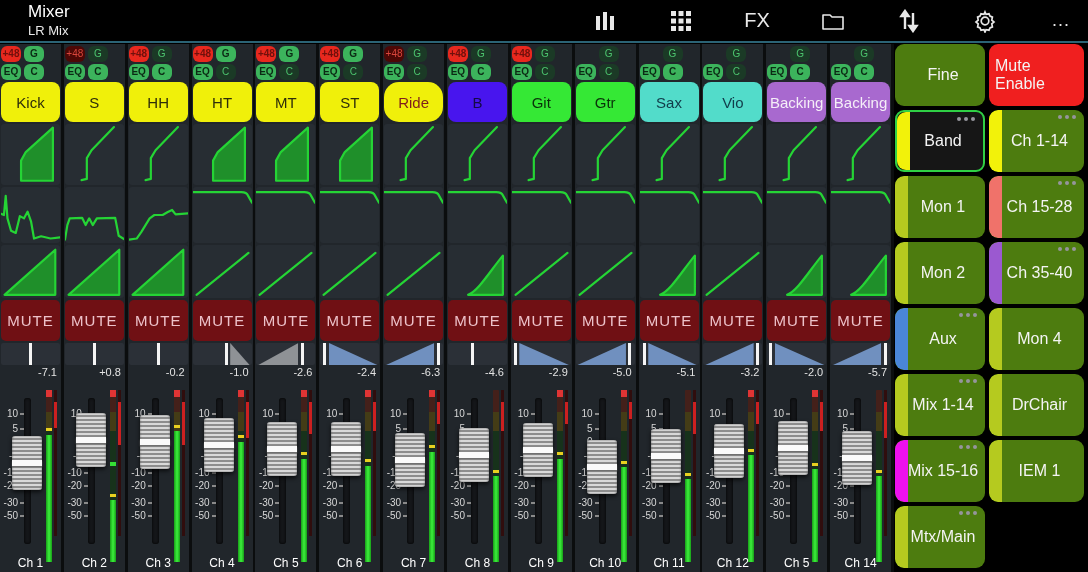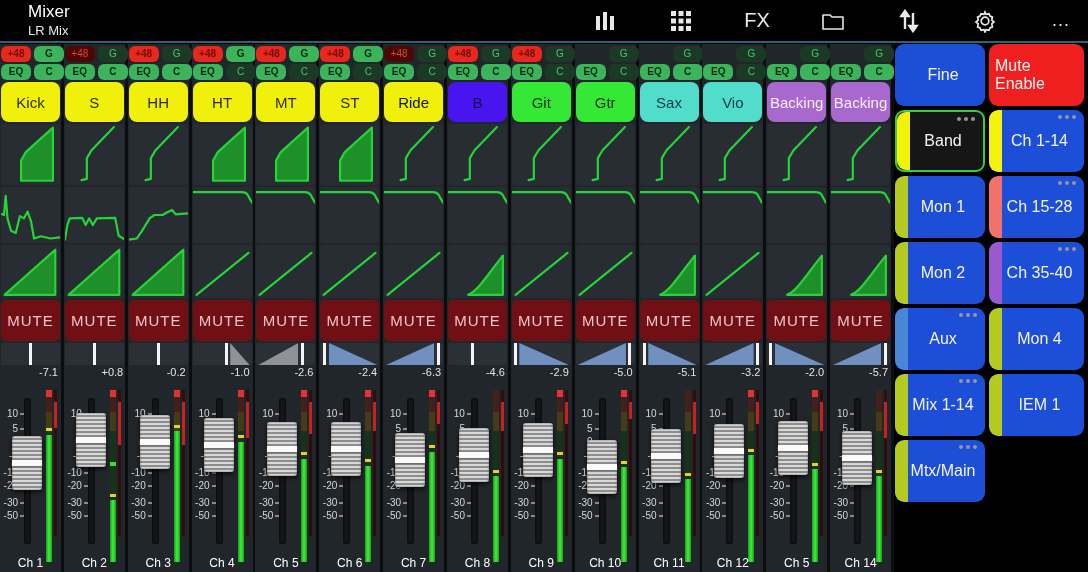--- a/index.html
+++ b/index.html
@@ -11,36 +11,36 @@
   #header .title{position:absolute;left:28px;top:2px;font-size:17px;color:#fff;}
   #header .subtitle{position:absolute;left:28px;top:23px;font-size:13px;color:#e8e8e8;}
   #header .icons{position:absolute;right:14px;top:0;height:41px;display:flex;align-items:center;gap:50px;}
   #header .icons .ic{width:26px;height:26px;display:flex;align-items:center;justify-content:center;color:#e8e8e8;font-size:19px;}
   #header .icons svg{display:block;}
   #hdr-sep{position:absolute;left:0;top:41px;width:1088px;height:2px;background:#2b6375;}
   
   #mixer{position:absolute;left:0;top:44px;width:894px;height:528px;background:#0b0d0e;}
   .strip{position:absolute;top:0;width:61px;height:528px;background:#21262b;}
   .cell{position:absolute;left:1px;width:59px;background:#272d33;border-radius:3px;overflow:hidden;}
-  .brow{position:absolute;left:1px;width:63px;height:16px;display:flex;gap:3px;}
+  .brow{position:absolute;left:1px;width:43px;height:16px;display:flex;gap:3px;}
   .pill{flex:1;border-radius:6px;font-size:10px;display:flex;align-items:center;justify-content:center;line-height:1;}
   .b-red-on{background:#e8281e;color:#70100c;font-weight:bold;}
   .b-red-dim{background:#4d0806;color:#d8463c;}
   .b-grn-on{background:#3cb45c;color:#0b2a14;font-weight:bold;}
   .b-grn-dim{background:#1b3a26;color:#4cc46e;}
   .b-off{visibility:hidden;}
   .nameBtn{position:absolute;left:1px;top:38px;width:59px;height:40px;border-radius:8px;
            display:flex;align-items:center;justify-content:center;font-size:15px;}
   .curve svg{width:100%;height:100%;display:block;}
   .muteBtn{position:absolute;left:1px;top:256px;width:59px;height:41px;background:#701014;border-radius:5px;
            display:flex;align-items:center;justify-content:center;color:#edc2ca;font-size:15px;letter-spacing:1px;}
   .pan{position:absolute;left:1px;top:299px;width:59px;height:22px;background:#2b3037;border-radius:2px;overflow:hidden;}
   .pan .marker{position:absolute;top:0;bottom:0;width:3px;background:#f5f5f5;}
   .pan .tri{position:absolute;top:0;bottom:0;}
-  .val{position:absolute;left:0;top:322px;width:57px;height:16px;text-align:center;font-size:11px;color:#e3e3e3;padding-left:20px;}
+  .val{position:absolute;left:0;top:322px;width:57px;height:16px;text-align:right;font-size:11px;color:#e3e3e3;}
   .fader{position:absolute;left:0;top:342px;width:61px;height:170px;}
   .fader .sc{position:absolute;left:0;width:18px;text-align:right;font-size:10px;color:#d8d8d8;line-height:1;}
   .fader .scdash{position:absolute;left:20px;width:5px;height:2px;background:#8a8a8a;}
   .fader .track{position:absolute;left:24px;top:12px;width:7px;height:146px;background:#141619;border-radius:3px;box-shadow:inset 0 0 3px #000;}
   .fader .knob{position:absolute;left:12px;width:30px;height:54px;border-radius:3px;
      background:repeating-linear-gradient(180deg,#d9d9d9 0 2px,#8d8d8d 2px 4px);
      box-shadow:0 2px 4px rgba(0,0,0,.7), inset 0 0 2px #555;}
   .fader .knob .mid{position:absolute;left:0;right:0;top:50%;margin-top:-3px;height:6px;background:#fafafa;box-shadow:0 1px 2px #666;}
   .meter{position:absolute;top:346px;height:172px;}
   .meter .main{position:absolute;left:0;top:0;bottom:0;width:6px;border-radius:1px;
@@ -48,21 +48,21 @@
   .meter .fill{position:absolute;left:0;right:0;bottom:0;background:linear-gradient(90deg,#17a017,#3df03d,#17a017);}
   .meter .clip{position:absolute;left:0;right:0;top:0;height:7px;background:#e03434;}
   .meter .peak{position:absolute;left:0;right:0;height:4px;background:#35e035;}
   .meter .ytick{position:absolute;left:0;right:0;height:3px;background:#e8d020;}
   .meter .gr{position:absolute;left:8px;top:0;bottom:26px;width:3px;background:#300d0d;}
   .meter .grfill{position:absolute;left:0;right:0;top:8%;background:#cc2020;}
   .chlabel{position:absolute;left:0;top:512px;width:61px;height:16px;text-align:center;font-size:12px;color:#fff;}
   
   #sidebar{position:absolute;left:895px;top:44px;width:193px;display:grid;
            grid-template-columns:90px 95px;grid-auto-rows:62px;gap:4px;}
-  .sbtn{position:relative;border-radius:9px;background:#1d4ed8;display:flex;align-items:center;justify-content:center;
+  .sbtn{position:relative;border-radius:9px;background:#4d7c0f;display:flex;align-items:center;justify-content:center;
         font-size:16px;color:#f4f4f4;overflow:hidden;box-sizing:border-box;}
   .sbtn .stripe{position:absolute;left:0;top:0;bottom:0;width:13px;border-radius:9px 0 0 9px;}
   .sbtn .lbl{position:relative;padding-left:6px;}
   .sbtn.red{background:#f01f1f;}
   .sbtn.selected{background:#161616;border:2px solid #2fd045;}
   .sbtn .dots{position:absolute;top:5px;right:8px;display:flex;gap:3px;}
   .sbtn .dots i{width:4px;height:4px;border-radius:50%;background:#95959c;display:block;}
 </style>
 </head>
 <body>
@@ -512,21 +512,21 @@
     </div>
     <div class="strip" style="left: 383.1px;">
       <div class="brow" style="top: 2px;">
         <div class="pill b-red-dim">+48</div>
         <div class="pill b-grn-dim">G</div>
       </div>
       <div class="brow" style="top: 20px;">
         <div class="pill b-grn-on">EQ</div>
         <div class="pill b-grn-dim">C</div>
       </div>
-      <div class="nameBtn" style="background: rgb(240, 240, 10); color: #0f172a;">Ride</div>
+      <div class="nameBtn" style="background: rgb(240, 240, 10); color: #7f1d1d; border-radius: 15px;">Ride</div>
       <div class="cell curve" style="top: 80px; height: 61px;">
         <svg viewBox="0 0 100 100" preserveAspectRatio="none">
           <path d="M28 92 L37 90 L37 56 L45 43 L83 5" fill="none" stroke="#25d435" stroke-width="2.2" vector-effect="non-scaling-stroke" stroke-linejoin="round" stroke-linecap="round"></path>
         </svg>
       </div>
       <div class="cell curve" style="top: 143px; height: 56px;">
         <svg viewBox="0 0 100 100" preserveAspectRatio="none">
           <path d="M0 9 L82 9 Q91 9 93 15 L100 28" fill="none" stroke="#25d435" stroke-width="2.2" vector-effect="non-scaling-stroke" stroke-linejoin="round" stroke-linecap="round"></path>
         </svg>
       </div>
@@ -1095,20 +1095,33 @@
       <div class="stripe" style="background: rgb(181, 202, 31);"></div>
       <div class="lbl">Mix 1-14</div>
       <div class="dots">
         <i></i>
         <i></i>
         <i></i>
       </div>
     </div>
     <div class="sbtn">
       <div class="stripe" style="background: rgb(181, 202, 31);"></div>
+      <div class="lbl">DrChair</div>
+    </div>
+    <div class="sbtn">
+      <div class="stripe" style="background: rgb(238, 16, 238);"></div>
+      <div class="lbl">Mix 15-16</div>
+      <div class="dots">
+        <i></i>
+        <i></i>
+        <i></i>
+      </div>
+    </div>
+    <div class="sbtn">
+      <div class="stripe" style="background: rgb(181, 202, 31);"></div>
       <div class="lbl">IEM 1</div>
     </div>
     <div class="sbtn">
       <div class="stripe" style="background: rgb(181, 202, 31);"></div>
       <div class="lbl">Mtx/Main</div>
       <div class="dots">
         <i></i>
         <i></i>
         <i></i>
       </div>

